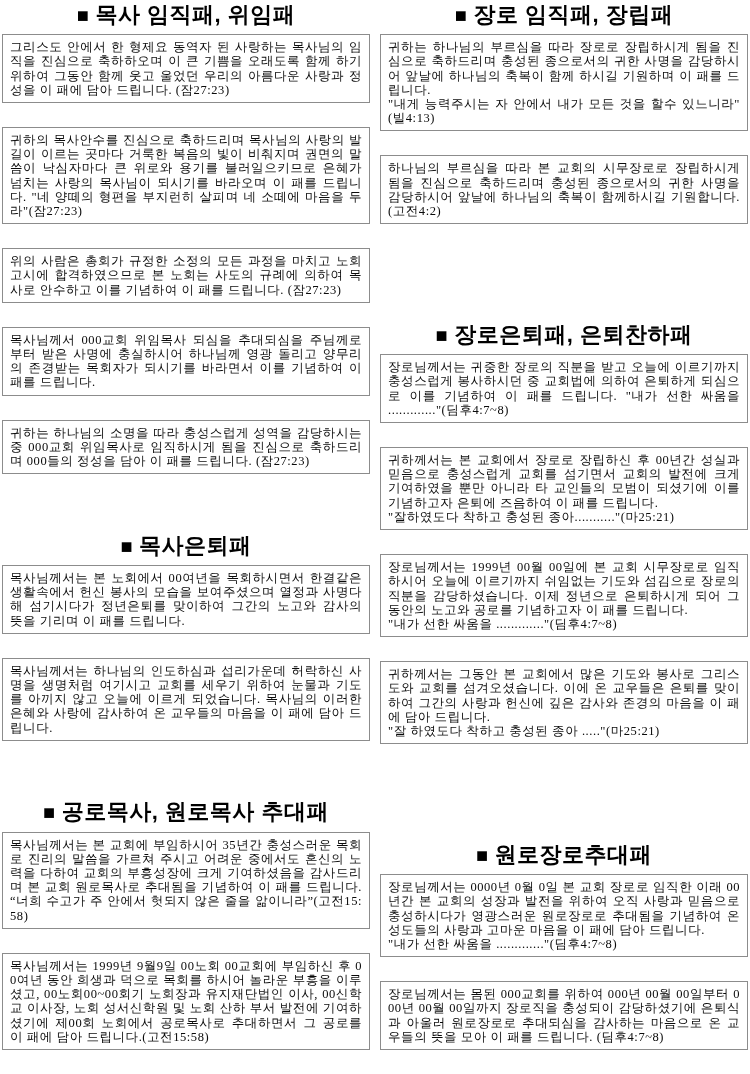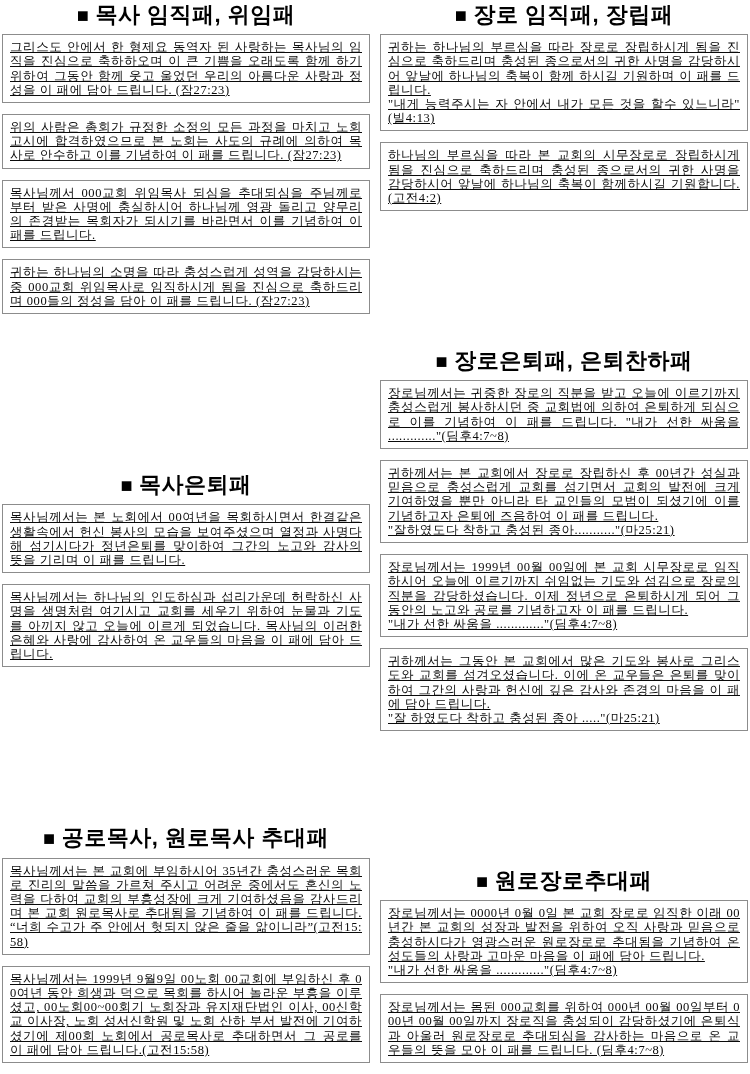--- a/index.html
+++ b/index.html
@@ -40,41 +40,41 @@
   }
   .bullet {
     font-size: 20px;
     margin-right: 6px;
   }
   .plaque-box {
     box-sizing: border-box;
     border: 1px solid #8c8c8c;
     background: #ffffff;
     padding: 5px 7px;
-    margin-bottom: 11px;
+    margin-bottom: 24px;
     color: #0a0a0a;
     font-size: 12.5px;
     line-height: 14.2px;
     letter-spacing: 0.045em;
     text-align: justify;
     word-break: break-all;
     white-space: pre-line;
-    text-decoration: underline;
   }
 </style>
 </head>
 <body>
 
 <div class="page">
 
   <div class="column">
 
     <div class="section">
       <h2 class="section-heading"><span class="bullet">■</span><span>목사 임직패, 위임패</span></h2>
       <div class="plaque-box">그리스도 안에서 한 형제요 동역자 된 사랑하는 목사님의 임직을 진심으로 축하하오며 이 큰 기쁨을 오래도록 함께 하기 위하여 그동안 함께 웃고 울었던 우리의 아름다운 사랑과 정성을 이 패에 담아 드립니다. (잠27:23)</div>
+      <div class="plaque-box">귀하의 목사안수를 진심으로 축하드리며 목사님의 사랑의 발길이 이르는 곳마다 거룩한 복음의 빛이 비춰지며 권면의 말씀이 낙심자마다 큰 위로와 용기를 불러일으키므로 은혜가 넘치는 사랑의 목사님이 되시기를 바라오며 이 패를 드립니다.    "네 양떼의 형편을 부지런히 살피며 네 소떼에 마음을 두라"(잠27:23)</div>
       <div class="plaque-box">위의 사람은 총회가 규정한 소정의 모든 과정을 마치고 노회고시에 합격하였으므로 본 노회는 사도의 규례에 의하여 목사로 안수하고 이를 기념하여 이 패를 드립니다. (잠27:23)</div>
       <div class="plaque-box">목사님께서 000교회 위임목사 되심을 추대되심을 주님께로부터 받은 사명에 충실하시어 하나님께 영광 돌리고 양무리의 존경받는 목회자가 되시기를 바라면서 이를 기념하여 이 패를 드립니다.</div>
       <div class="plaque-box">귀하는 하나님의 소명을 따라 충성스럽게 성역을 감당하시는 중 000교회 위임목사로 임직하시게 됨을 진심으로 축하드리며 000들의 정성을 담아 이 패를 드립니다. (잠27:23)</div>
     </div>
 
     <div class="section">
       <h2 class="section-heading"><span class="bullet">■</span><span>목사은퇴패</span></h2>
       <div class="plaque-box">목사님께서는 본 노회에서 00여년을 목회하시면서 한결같은 생활속에서 헌신 봉사의 모습을 보여주셨으며 열정과 사명다해 섬기시다가 정년은퇴를 맞이하여 그간의 노고와 감사의 뜻을 기리며 이 패를 드립니다.</div>
       <div class="plaque-box">목사님께서는 하나님의 인도하심과 섭리가운데 허락하신 사명을 생명처럼 여기시고 교회를 세우기 위하여 눈물과 기도를 아끼지 않고 오늘에 이르게 되었습니다. 목사님의 이러한 은혜와 사랑에 감사하여 온 교우들의 마음을 이 패에 담아 드립니다.</div>
     </div>

